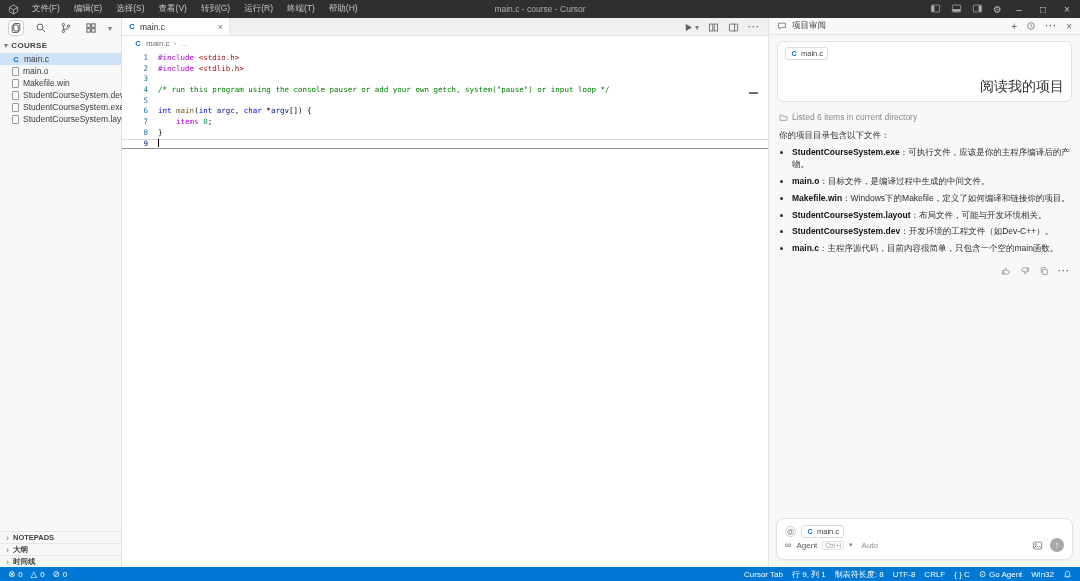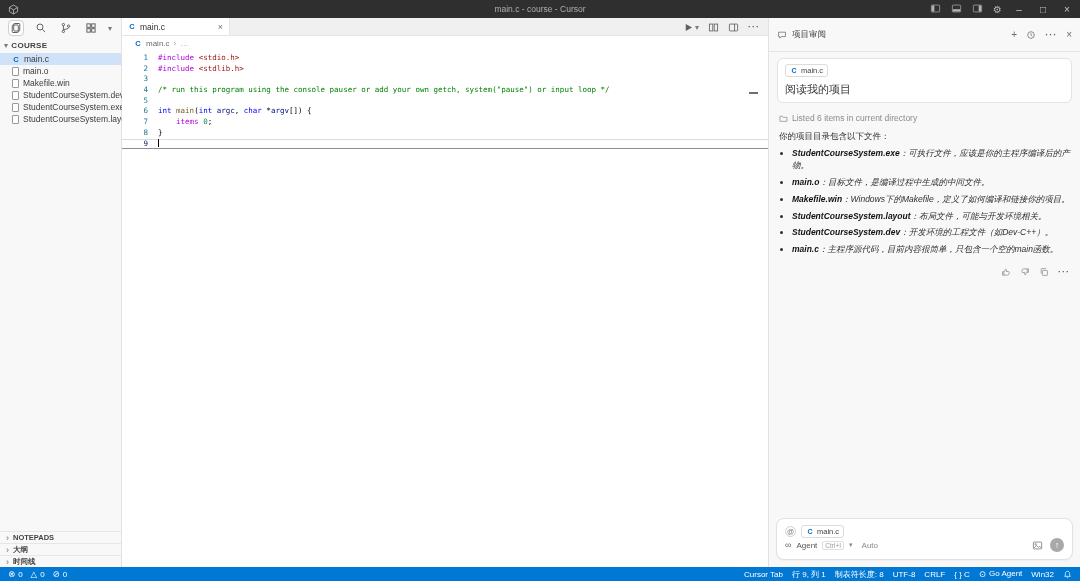--- a/index.html
+++ b/index.html
@@ -57,35 +57,35 @@
   .code-line.active { box-shadow: inset 0 -1px #8e8e8e, inset 0 1px #dcdcdc; }
   .gutter { width:26px; text-align:right; color:#237893; flex:0 0 auto; margin-right:10px; }
   .code-line.active .gutter { color:#0b216f; }
   .tok-pp{color:#af00db} .tok-str{color:#a31515} .tok-cmt{color:#008000} .tok-kw{color:#0000ff}
   .tok-kw2{color:#af00db} .tok-fn{color:#795e26} .tok-pm{color:#001080} .tok-num{color:#098658} .tok-pl{color:#000}
   .caret { display:inline-block; width:1px; height:8px; background:#000; vertical-align:middle; }
   .overview-mark { position:absolute; right:10px; top:42px; width:9px; height:2px; background:#6f6f6f; }
 
   
   .chat { width:312px; background:#f8f8f8; border-left:1px solid #e2e2e2; position:relative; display:flex; flex-direction:column; }
-  .chat-header { height:34px; border-bottom:1px solid #e5e5e5; display:flex; align-items:center; padding:0 8px; gap:5px; font-size:8.5px; color:#3c3c3c; }
+  .chat-header { height:17px; border-bottom:1px solid #e5e5e5; display:flex; align-items:center; padding:0 8px; gap:5px; font-size:8.5px; color:#3c3c3c; }
   .chat-header svg { width:10px; height:10px; stroke:#6b6b6b; fill:none; stroke-width:1.2; }
   .chat-header .hdr-icons { margin-left:auto; display:flex; align-items:center; gap:9px; color:#6b6b6b; }
   .hdr-glyph { font-size:10px; }
   .chat-body { flex:1; padding:6px 8px; overflow:hidden; }
   .user-card { background:#fff; border:1px solid #e3e3e3; border-radius:6px; padding:5px 7px; }
   .chip { display:inline-flex; align-items:center; gap:3px; border:1px solid #dcdcdc; border-radius:3px; background:#fff; padding:1px 4px; font-size:7.5px; color:#444; }
   .chip .file-badge-c { font-size:7px; }
-  .user-msg { margin-top:5px; font-size:11px; color:#333; }
+  .user-msg { margin-top:18px; font-size:14px; color:#333;text-align:right; }
   .tool-note { margin:10px 2px 7px; display:flex; align-items:center; gap:4px; color:#8b8b8b; font-size:8.5px; }
   .tool-note svg { width:9px; height:9px; stroke:#8b8b8b; fill:none; stroke-width:1.3; }
   .assistant { font-size:8.5px; color:#2f2f2f; line-height:1.45; padding:0 2px; }
   .assistant p { margin:4px 0; }
   .assistant ul { list-style:disc; padding-left:13px; margin:4px 0; }
-  .assistant li { margin:4.5px 0;font-style:italic; }
+  .assistant li { margin:4.5px 0; }
   .assistant strong { color:#111; }
   .feedback { display:flex; justify-content:flex-end; gap:9px; margin-top:10px; color:#8b8b8b; align-items:center; }
   .feedback svg { width:10px; height:10px; stroke:currentColor; fill:none; stroke-width:1.2; display:block; }
 
   .input-card { position:absolute; left:7px; right:7px; bottom:7px; background:#fff; border:1px solid #e1e1e1; border-radius:8px; padding:6px 8px 7px; box-shadow:0 1px 2px rgba(0,0,0,.04); }
   .ic-row1 { display:flex; align-items:center; gap:5px; }
   .at-btn { width:11px; height:11px; border:1px solid #cfcfcf; border-radius:50%; display:flex; align-items:center; justify-content:center; font-size:7px; color:#777; }
   .ic-input { border:none; outline:none; width:100%; font-size:8.5px; color:#333; margin:8px 0 10px; background:transparent; font-family:inherit; }
   .ic-input::placeholder { color:#a2a2a2; }
   .ic-row3 { display:flex; align-items:center; gap:5px; color:#555; font-size:8px; }
@@ -96,35 +96,45 @@
   .ic-right { margin-left:auto; display:flex; align-items:center; gap:7px; }
   .ic-right svg { width:11px; height:11px; stroke:#7c7c7c; fill:none; stroke-width:1.2; display:block; }
   .send-btn { width:14px; height:14px; border-radius:50%; background:#a9a9a9; color:#fff; display:flex; align-items:center; justify-content:center; font-size:9px; line-height:1; }
 
   
   .statusbar { position:absolute; left:0; right:0; bottom:0; height:14px; background:#0078d4; color:#fff;
                display:flex; align-items:center; padding:0 8px; font-size:8px; gap:10px; z-index:10; }
   .sb-group { display:flex; align-items:center; gap:3px; }
   .sb-icon { font-size:8.5px; }
   .sb-right { margin-left:auto; display:flex; align-items:center; gap:9px; white-space:nowrap; }
-  .sb-item { display:flex; align-items:flex-start; gap:3px; }
+  .sb-item { display:flex; align-items:center; gap:3px; }
   .sb-right svg { width:9px; height:9px; stroke:#fff; fill:none; stroke-width:1.3; display:block; }
 </style>
 </head>
 <body>
 
 <div class="app">
 
   <div class="titlebar">
     <span class="logo">
       <svg viewBox="0 0 16 16">
           <polygon points="8,1.5 14,5 14,11 8,14.5 2,11 2,5"></polygon>
           <path d="M2 5 L8 8.5 L14 5 M8 8.5 V14.5"></path>
         </svg>
     </span>
+    <nav class="menus" id="menubar">
+        <span class="menu-item">文件(F)</span>
+        <span class="menu-item">编辑(E)</span>
+        <span class="menu-item">选择(S)</span>
+        <span class="menu-item">查看(V)</span>
+        <span class="menu-item">转到(G)</span>
+        <span class="menu-item">运行(R)</span>
+        <span class="menu-item">终端(T)</span>
+        <span class="menu-item">帮助(H)</span>
+      </nav>
     <div class="win-title">main.c - course - Cursor</div>
     <div class="win-right">
       <span class="lay"><svg viewBox="0 0 16 16">
             <rect x="2" y="3" width="12" height="10" rx="1"></rect>
             <rect class="fillpart" x="2.7" y="3.7" width="3.6" height="8.6"></rect>
           </svg></span>
       <span class="lay"><svg viewBox="0 0 16 16">
             <rect x="2" y="3" width="12" height="10" rx="1"></rect>
             <rect class="fillpart" x="2.7" y="9" width="10.6" height="3.3"></rect>
           </svg></span>

